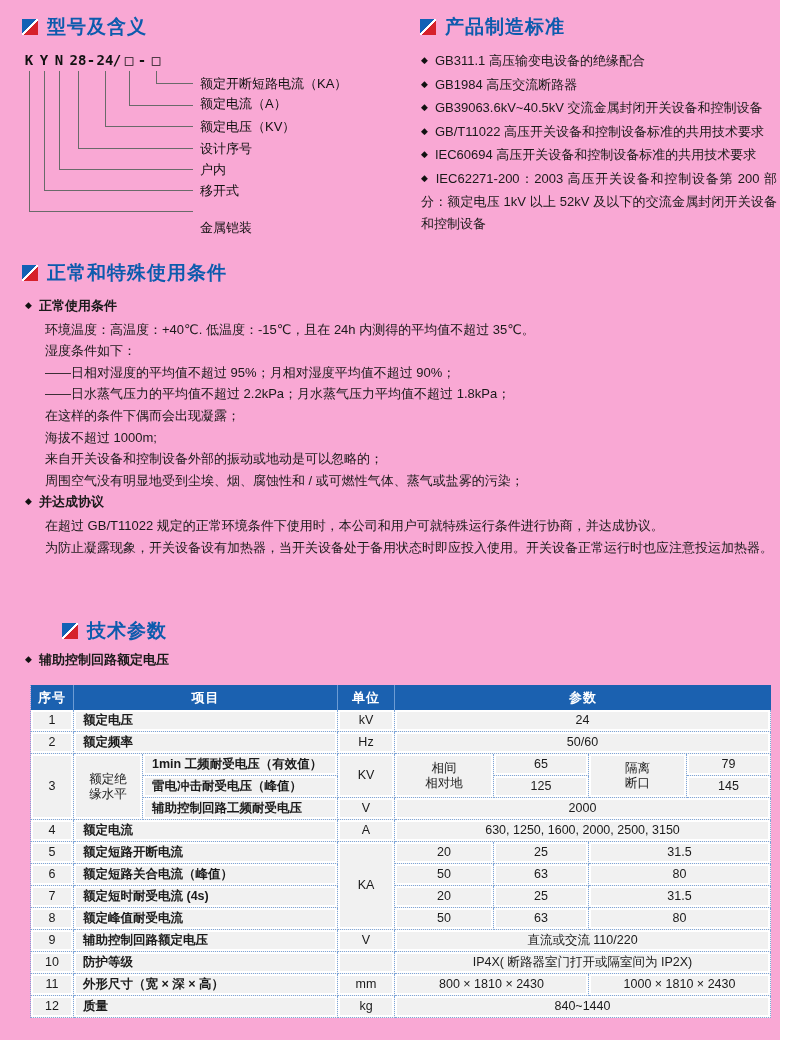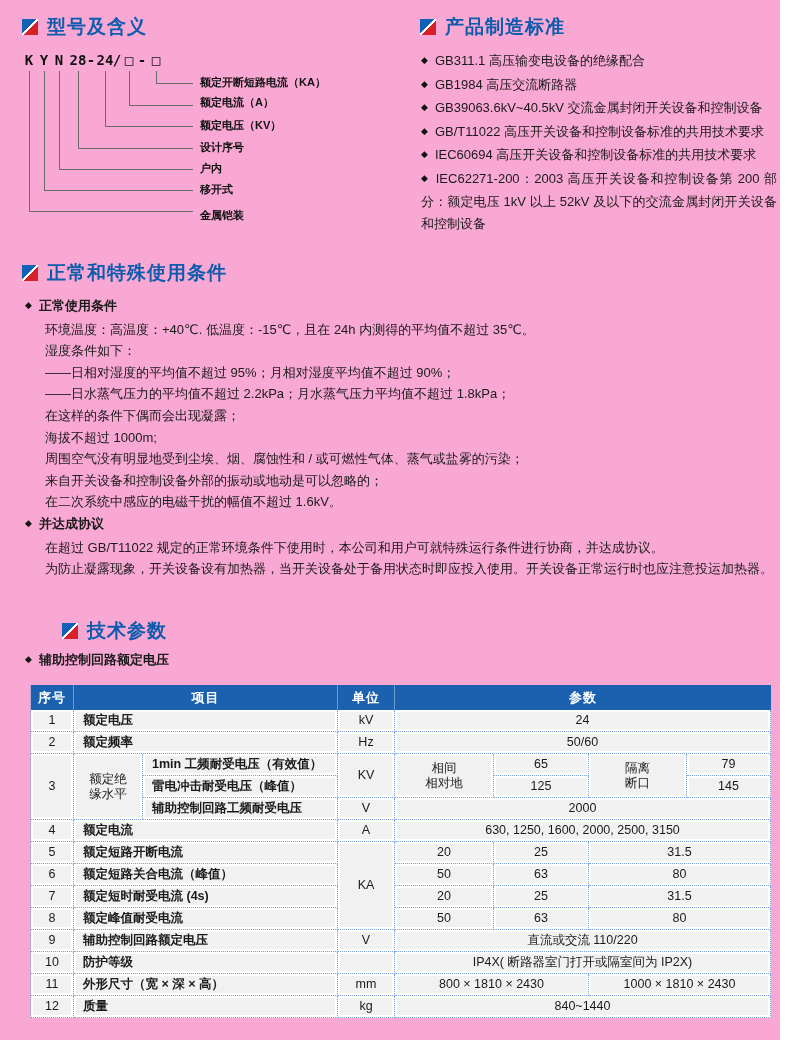--- a/index.html
+++ b/index.html
@@ -12,21 +12,21 @@
   .sec-title { position:absolute; display:flex; align-items:center; gap:9px;
     color:#0d5bad; font-size:19px; font-weight:700; letter-spacing:1px; white-space:nowrap; }
   .sec-icon { width:16px; height:16px; flex:none;
     background: linear-gradient(135deg, #1261b5 0 46%, #ffffff 46% 54%, #d6212b 54% 100%); }
 
   
   #model-diagram { position:absolute; left:0; top:0; width:410px; height:240px; }
   .model-sym { position:absolute; top:52px; transform:translateX(-50%);
     font-family:"DejaVu Sans Mono", monospace; font-size:14px; font-weight:700; color:#111; }
   .model-conn { position:absolute; border-left:1px solid #6a6a6a; border-bottom:1px solid #6a6a6a; }
-  .model-label { position:absolute; left:200px; font-size:11px; font-weight:700;
+  .model-label { position:absolute; left:200px; font-size:13px; font-weight:400;
     color:#111; white-space:nowrap; }
 
   
   .std-list { position:absolute; left:421px; top:50px; width:356px; }
   .std-item { font-size:13px; line-height:21.5px; font-weight:500; color:#1a1a1a; text-align:justify; }
   .diamond { font-size:9px; margin-right:7px; position:relative; top:-2px; color:#111; }
 
   
   .cond-list { position:absolute; left:25px; top:295px; width:752px; }
   .cond-line { font-size:13px; line-height:21.6px; font-weight:500; padding-left:20px; white-space:nowrap; }
@@ -73,21 +73,21 @@
       <div class="model-label" style="top: 95px;">额定电流（A）</div>
       <div class="model-conn" style="left: 105px; top: 71px; width: 88px; height: 56px;"></div>
       <div class="model-label" style="top: 118px;">额定电压（KV）</div>
       <div class="model-conn" style="left: 78px; top: 71px; width: 115px; height: 78px;"></div>
       <div class="model-label" style="top: 140px;">设计序号</div>
       <div class="model-conn" style="left: 59px; top: 71px; width: 134px; height: 99px;"></div>
       <div class="model-label" style="top: 161px;">户内</div>
       <div class="model-conn" style="left: 44px; top: 71px; width: 149px; height: 120px;"></div>
       <div class="model-label" style="top: 182px;">移开式</div>
       <div class="model-conn" style="left: 29px; top: 71px; width: 164px; height: 141px;"></div>
-      <div class="model-label" style="top: 208px; text-align: right;">金属铠装</div>
+      <div class="model-label" style="top: 219px; text-align: right;">金属铠装</div>
     </div>
 
   <div class="sec-title" style="left:420px; top:14px;">
     <span class="sec-icon"></span>
     <span>产品制造标准</span>
   </div>
   <div class="std-list" id="standards-list">
       <div class="std-item"><span class="diamond">◆</span><span>GB311.1 高压输变电设备的绝缘配合</span></div>
       <div class="std-item"><span class="diamond">◆</span><span>GB1984 高压交流断路器</span></div>
       <div class="std-item"><span class="diamond">◆</span><span>GB39063.6kV~40.5kV 交流金属封闭开关设备和控制设备</span></div>
@@ -101,23 +101,22 @@
     <span>正常和特殊使用条件</span>
   </div>
   <div class="cond-list" id="conditions-list">
       <div class="cond-line b"><span class="diamond">◆</span><span>正常使用条件</span></div>
       <div class="cond-line"><span>环境温度：高温度：+40℃. 低温度：-15℃，且在 24h 内测得的平均值不超过 35℃。</span></div>
       <div class="cond-line"><span>湿度条件如下：</span></div>
       <div class="cond-line"><span>——日相对湿度的平均值不超过 95%；月相对湿度平均值不超过 90%；</span></div>
       <div class="cond-line"><span>——日水蒸气压力的平均值不超过 2.2kPa；月水蒸气压力平均值不超过 1.8kPa；</span></div>
       <div class="cond-line"><span>在这样的条件下偶而会出现凝露；</span></div>
       <div class="cond-line"><span>海拔不超过 1000m;</span></div>
+      <div class="cond-line"><span>来自开关设备和控制设备外部的振动或地动是可以忽略的；</span></div>
       <div class="cond-line"><span>周围空气没有明显地受到尘埃、烟、腐蚀性和 / 或可燃性气体、蒸气或盐雾的污染；</span></div>
-      <div class="cond-line"><span>来自开关设备和控制设备外部的振动或地动是可以忽略的；</span></div>
-      <div class="cond-line"><span>在二次系统中感应的电磁干扰的幅值不超过 1.6kV。</span></div>
       <div class="cond-line b"><span class="diamond">◆</span><span>并达成协议</span></div>
       <div class="cond-line"><span>在超过 GB/T11022 规定的正常环境条件下使用时，本公司和用户可就特殊运行条件进行协商，并达成协议。</span></div>
       <div class="cond-line"><span>为防止凝露现象，开关设备设有加热器，当开关设备处于备用状态时即应投入使用。开关设备正常运行时也应注意投运加热器。</span></div>
     </div>
 
   <div class="sec-title" style="left:22px; top:618px;margin-left:40px;">
     <span class="sec-icon"></span>
     <span>技术参数</span>
   </div>
   <div class="params-sub">

